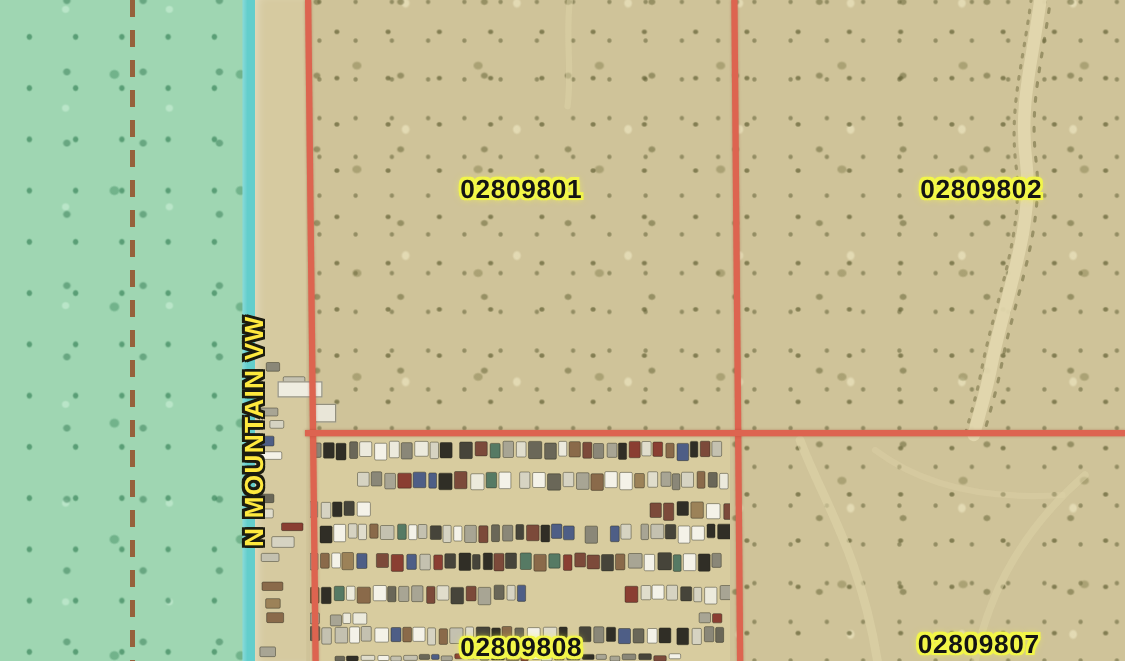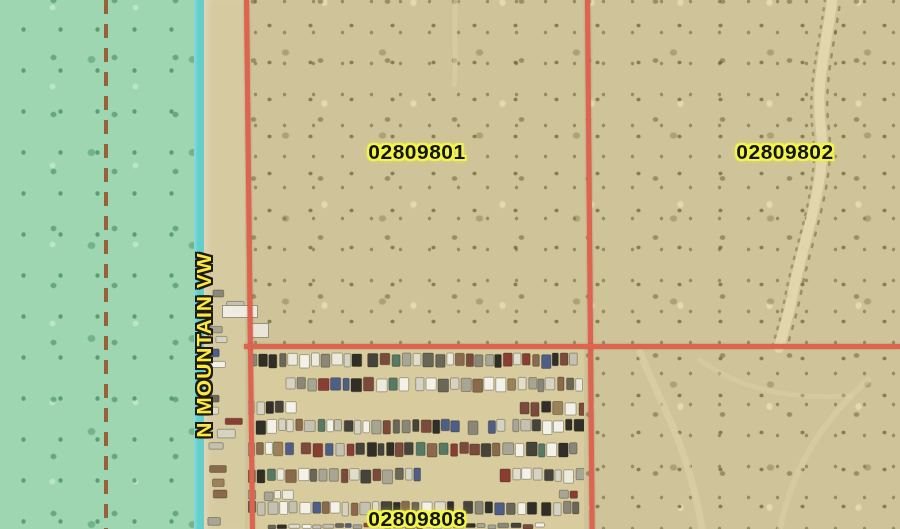--- a/index.html
+++ b/index.html
@@ -360,15 +360,16 @@
   <div class="building b1"></div>
   <div class="building b2"></div>
 
   <div class="pline vA"></div>
   <div class="pline vB"></div>
   <div class="pline h1"></div>
 
   <div class="parcel-label" style="left:417px;top:152px;">02809801</div>
   <div class="parcel-label" style="left:785px;top:152px;text-align:right;">02809802</div>
   <div class="parcel-label" style="left:417px;top:519px;">02809808</div>
+  <div class="parcel-label" style="left:783px;top:516px;">02809807</div>
 
   <div class="road-label">N MOUNTAIN VW</div>
 </div>
 
 </body></html>

